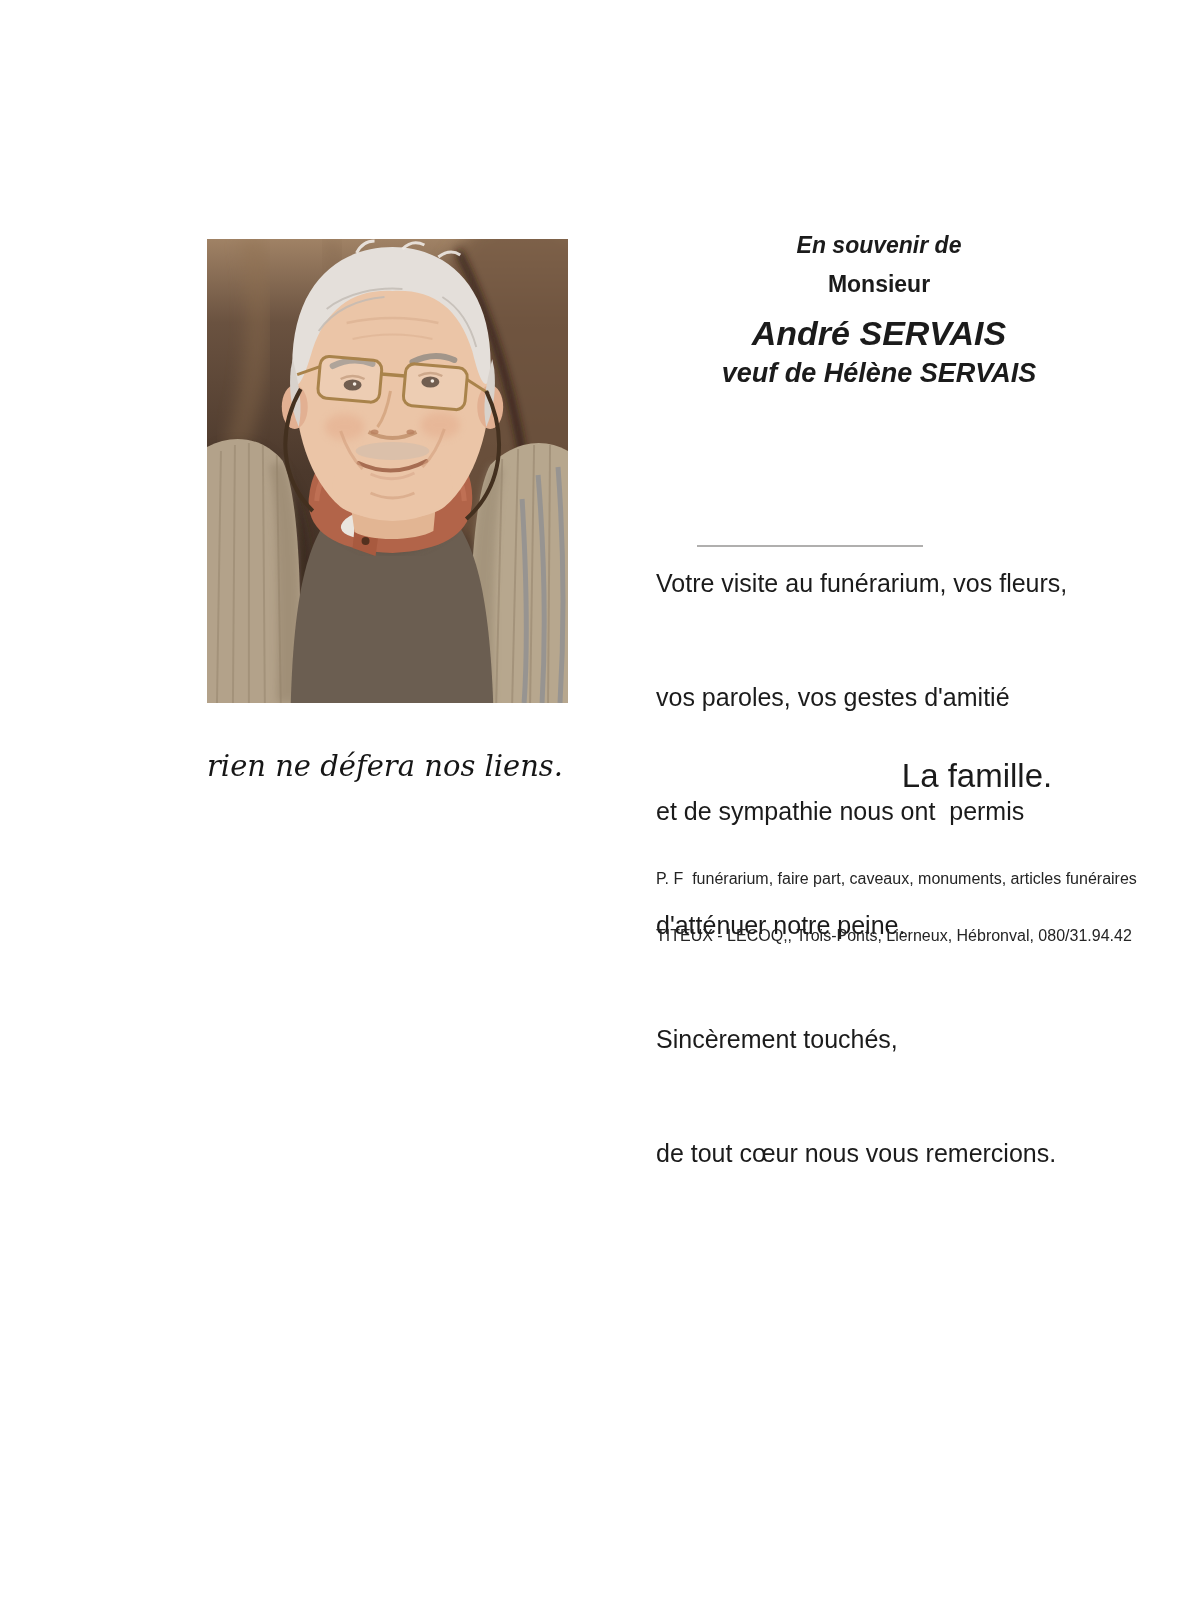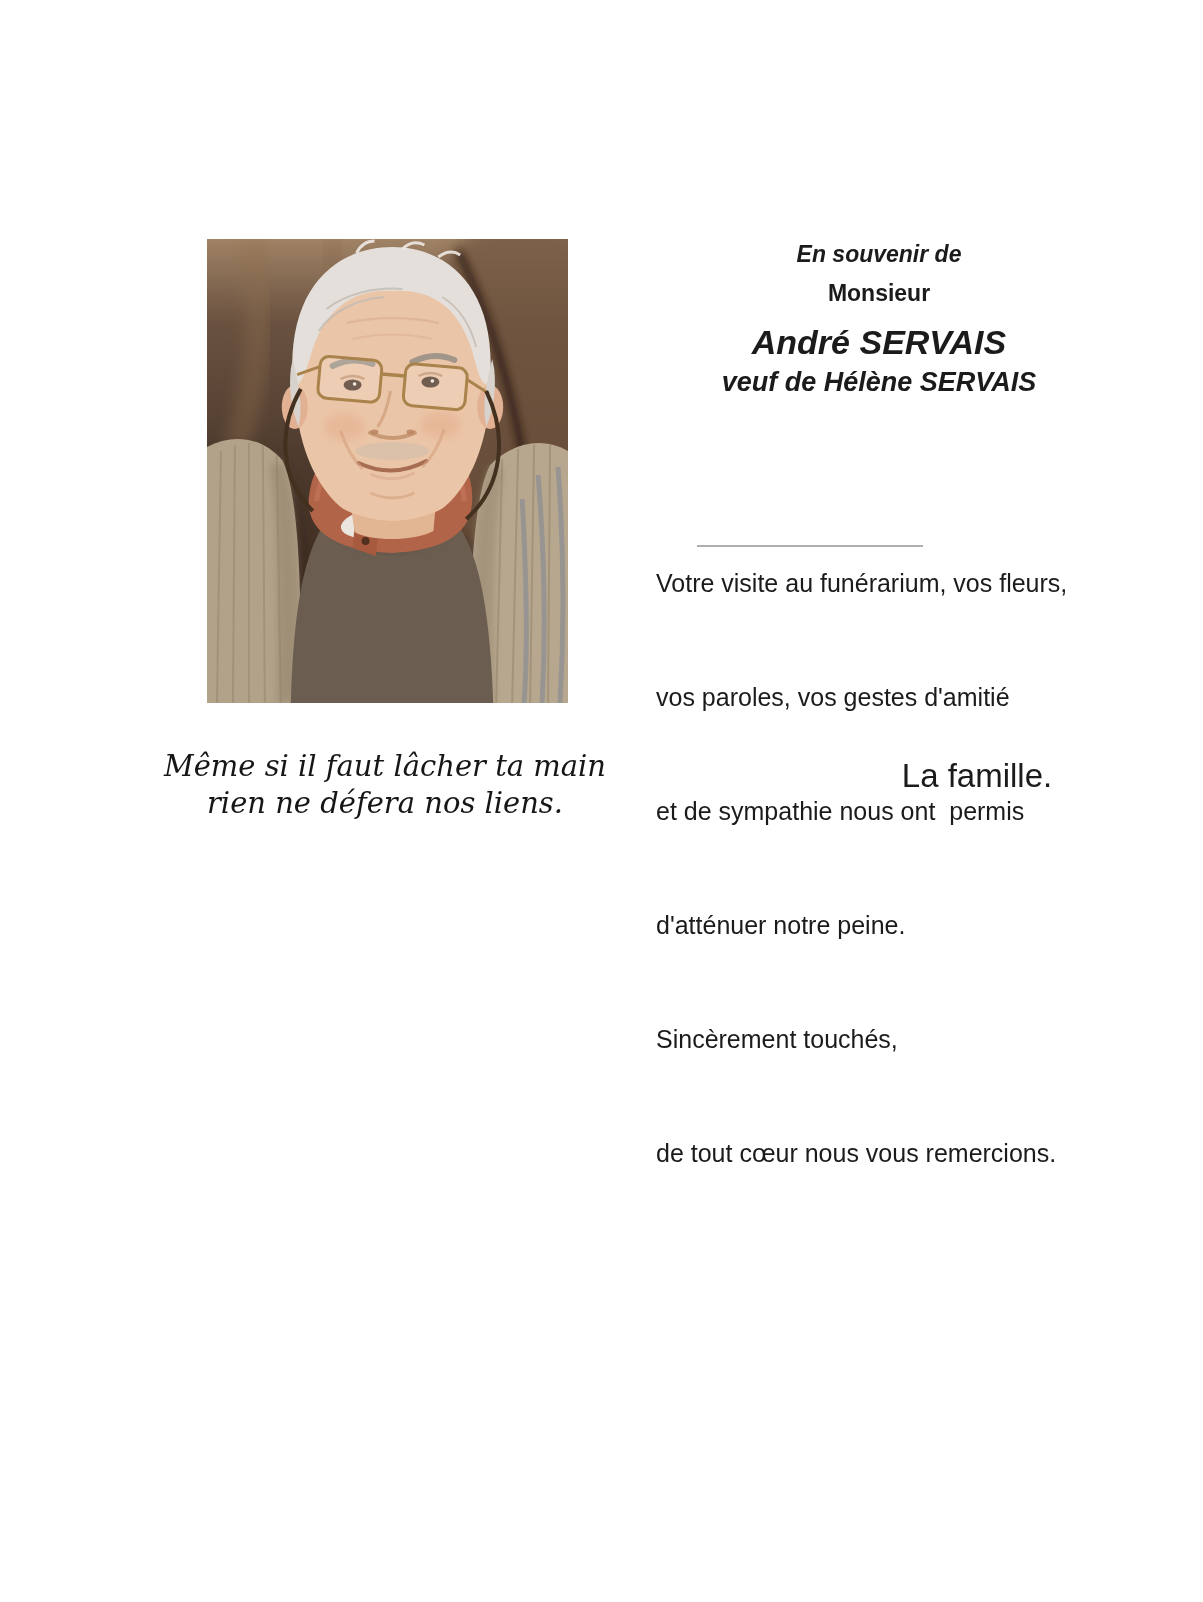--- a/index.html
+++ b/index.html
@@ -12,21 +12,21 @@
     position:absolute; left:207px; top:239px; width:361px; height:464px;
   }
   .photo svg { display:block; width:100%; height:100%; }
 
   .quote {
     position:absolute; left:150px; top:748px; width:470px;
     text-align:center; font-family:"DejaVu Serif", serif;
     font-style:italic; font-size:29px; line-height:37px; color:#161616;
   }
 
-  .header { position:absolute; left:656px; top:235px; width:446px; text-align:center; }
+  .header { position:absolute; left:656px; top:226px; width:446px; text-align:center; }
   .h-intro    { font-weight:bold; font-style:italic; font-size:23px; line-height:38px; }
   .h-intro2   { font-weight:bold; font-size:23px; line-height:40px; }
   .h-name     { font-weight:bold; font-style:italic; font-size:34px; line-height:42px;margin-top:8px; }
   .h-relation { font-weight:bold; font-style:italic; font-size:27px; line-height:38px; }
   .h-plain    { font-size:25px; line-height:37px; }
 
   .thanks {
     position:absolute; left:656px; top:488px; width:446px;
     text-align:left; font-size:25px; line-height:38px; white-space:pre;
   }
@@ -201,18 +201,21 @@
     <div>d'atténuer notre peine.</div>
     <div>Sincèrement touchés,</div>
     <div>de tout cœur nous vous remercions.</div>
   </div>
 
   <div class="divider"></div>
 
   <div class="signature">La famille.</div>
 
   <div class="quote">
-    <div>Même si il faut lâcher ta main</div>
     <div>rien ne défera nos liens.</div>
   </div>
 
+  <div class="footer">
+    <div>P. F  funérarium, faire part, caveaux, monuments, articles funéraires</div>
+    <div>TITEUX - LECOQ,, Trois-Ponts, Lierneux, Hébronval, 080/31.94.42</div>
+  </div>
 
 </div>
 
 </body></html>

